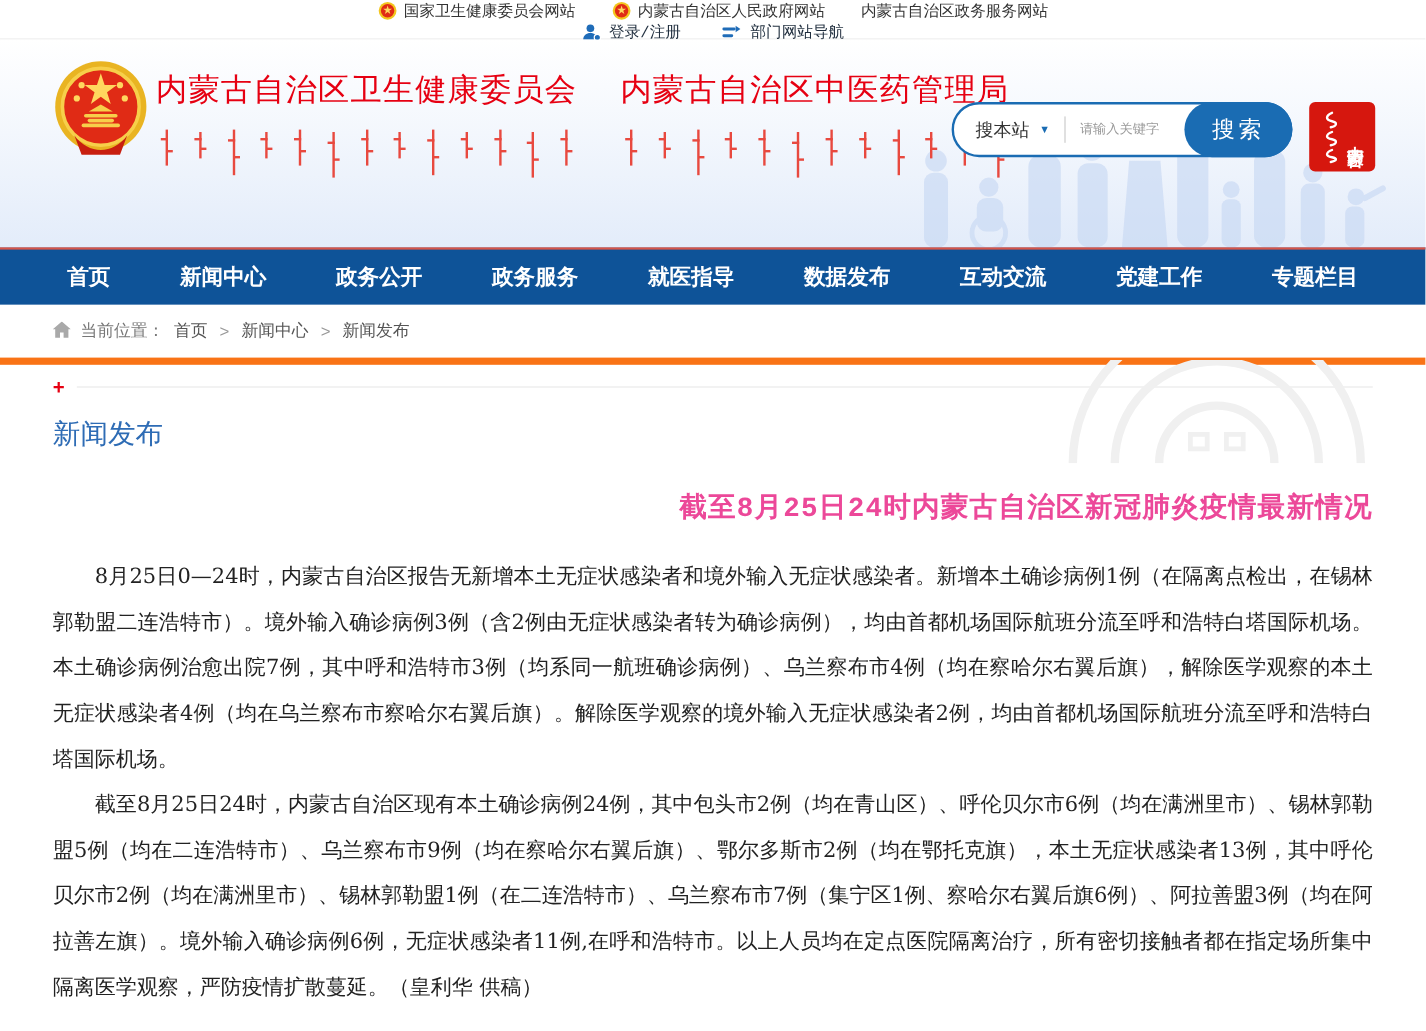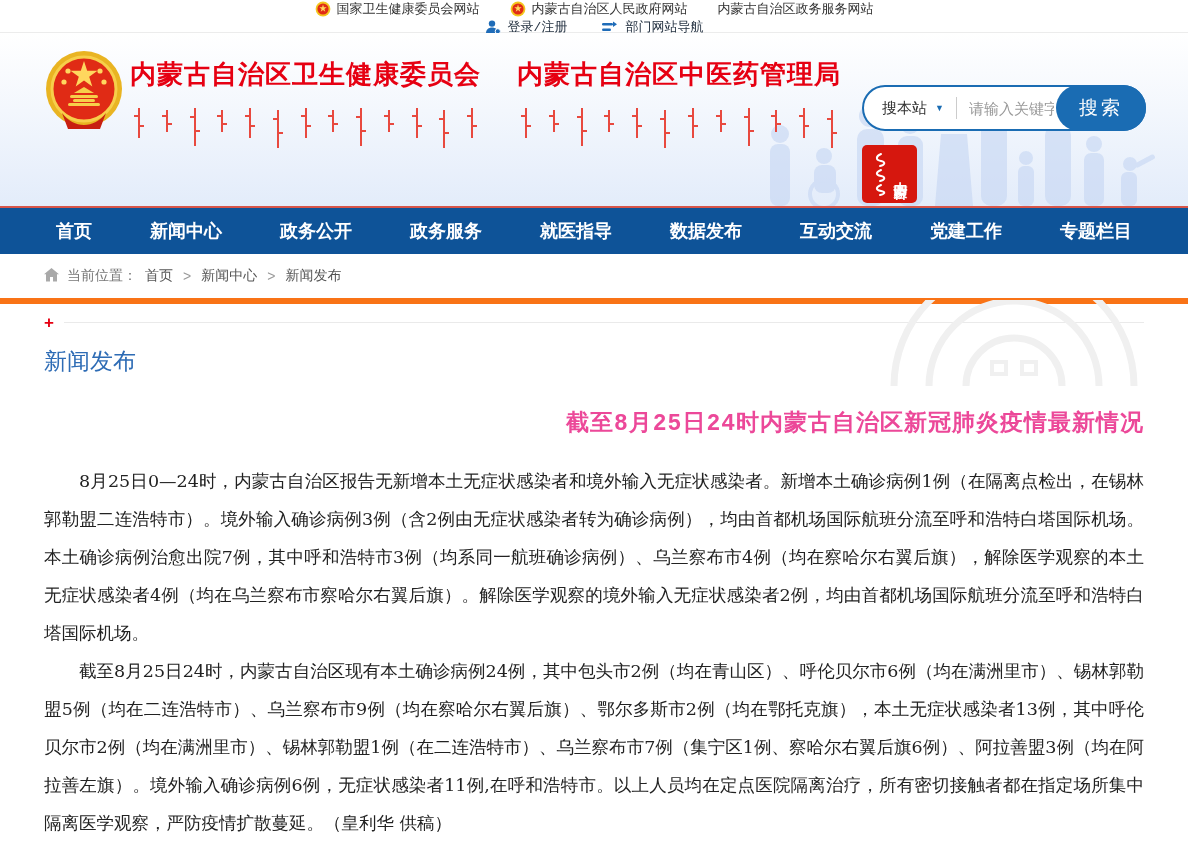--- a/index.html
+++ b/index.html
@@ -17,35 +17,35 @@
   .blue-ic { color:#1f6cb8; }
   .topbar-right .toplink { color:#1f2d3d; }
 
   
   .header { position:relative; height:173px; overflow:hidden;
     background:linear-gradient(180deg,#ffffff 0%,#f3f7fd 45%,#e3ecfa 100%); }
   .silhouettes { position:absolute; right:0; bottom:0; opacity:.85; }
   .emblem { position:absolute; left:44px; top:16px; width:80px; height:84px; cursor:pointer; }
   .org-wrap { position:absolute; left:130px; top:24px; display:flex; gap:36px; }
   .org { display:flex; flex-direction:column; }
-  .org-title { color:#e60012; font-size:26px; font-weight:bold; letter-spacing:1px; white-space:nowrap; }
+  .org-title { color:#e60012; font-size:26px; font-weight:normal; letter-spacing:1px; white-space:nowrap; }
   .mg-row { margin-top:16px; display:flex; justify-content:space-between; padding:0 8px; height:46px; }
   .mg { width:2px; background:#e8493f; position:relative; display:block; }
   .mg::before { content:""; position:absolute; left:-4px; top:22%; width:6px; height:2px; background:#e8493f; }
   .mg::after  { content:""; position:absolute; right:-4px; top:58%; width:5px; height:2px; background:#e8493f; }
   .mg:nth-child(odd)  { height:30px; }
   .mg:nth-child(even) { height:22px; margin-top:2px; }
   .mg:nth-child(3n)   { height:38px; }
-  .search-zone { position:absolute; top:52px; right:42px; display:flex; align-items:flex-start; gap:14px;flex-direction:column; }
+  .search-zone { position:absolute; top:52px; right:42px; display:flex; align-items:flex-start; gap:14px; }
   .search-pill { width:284px; height:46px; border:2px solid #1a6cb3; border-radius:24px;
     background:#fff; display:flex; align-items:center; position:relative; padding-right:90px; }
   .scope { display:flex; align-items:center; gap:8px; padding-left:18px; font-size:15px; color:#333; cursor:pointer; white-space:nowrap; }
   .scope .arrow { color:#1a6cb3; font-size:9px; }
   .pill-divider { width:1px; height:22px; background:#ccc; margin:0 12px; }
-  .search-input { border:none; outline:none; flex:1; min-width:0; font-size:15px; color:#14532d; background:transparent; }
+  .search-input { border:none; outline:none; flex:1; min-width:0; font-size:11px; color:#14532d; background:transparent; }
   .search-input::placeholder { color:#999; }
   .search-btn { position:absolute; right:-2px; top:-2px; height:46px; width:90px; border:none;
     border-radius:23px; background:#1a6cb3; color:#fff; font-size:19px; letter-spacing:3px; cursor:pointer; }
   .seal { width:55px; height:58px; background:#d6170e; border-radius:5px; display:flex;
     align-items:center; justify-content:center; gap:3px; padding:4px; }
   .seal-text { writing-mode:vertical-rl; color:#fff; font-size:14px; font-weight:bold; letter-spacing:2px; line-height:1; }
 
   
   .nav { height:48px; background:#0e5398; border-top:2px solid #d75549; }
   .nav-inner { width:1100px; height:100%; margin:0 auto; display:flex;

